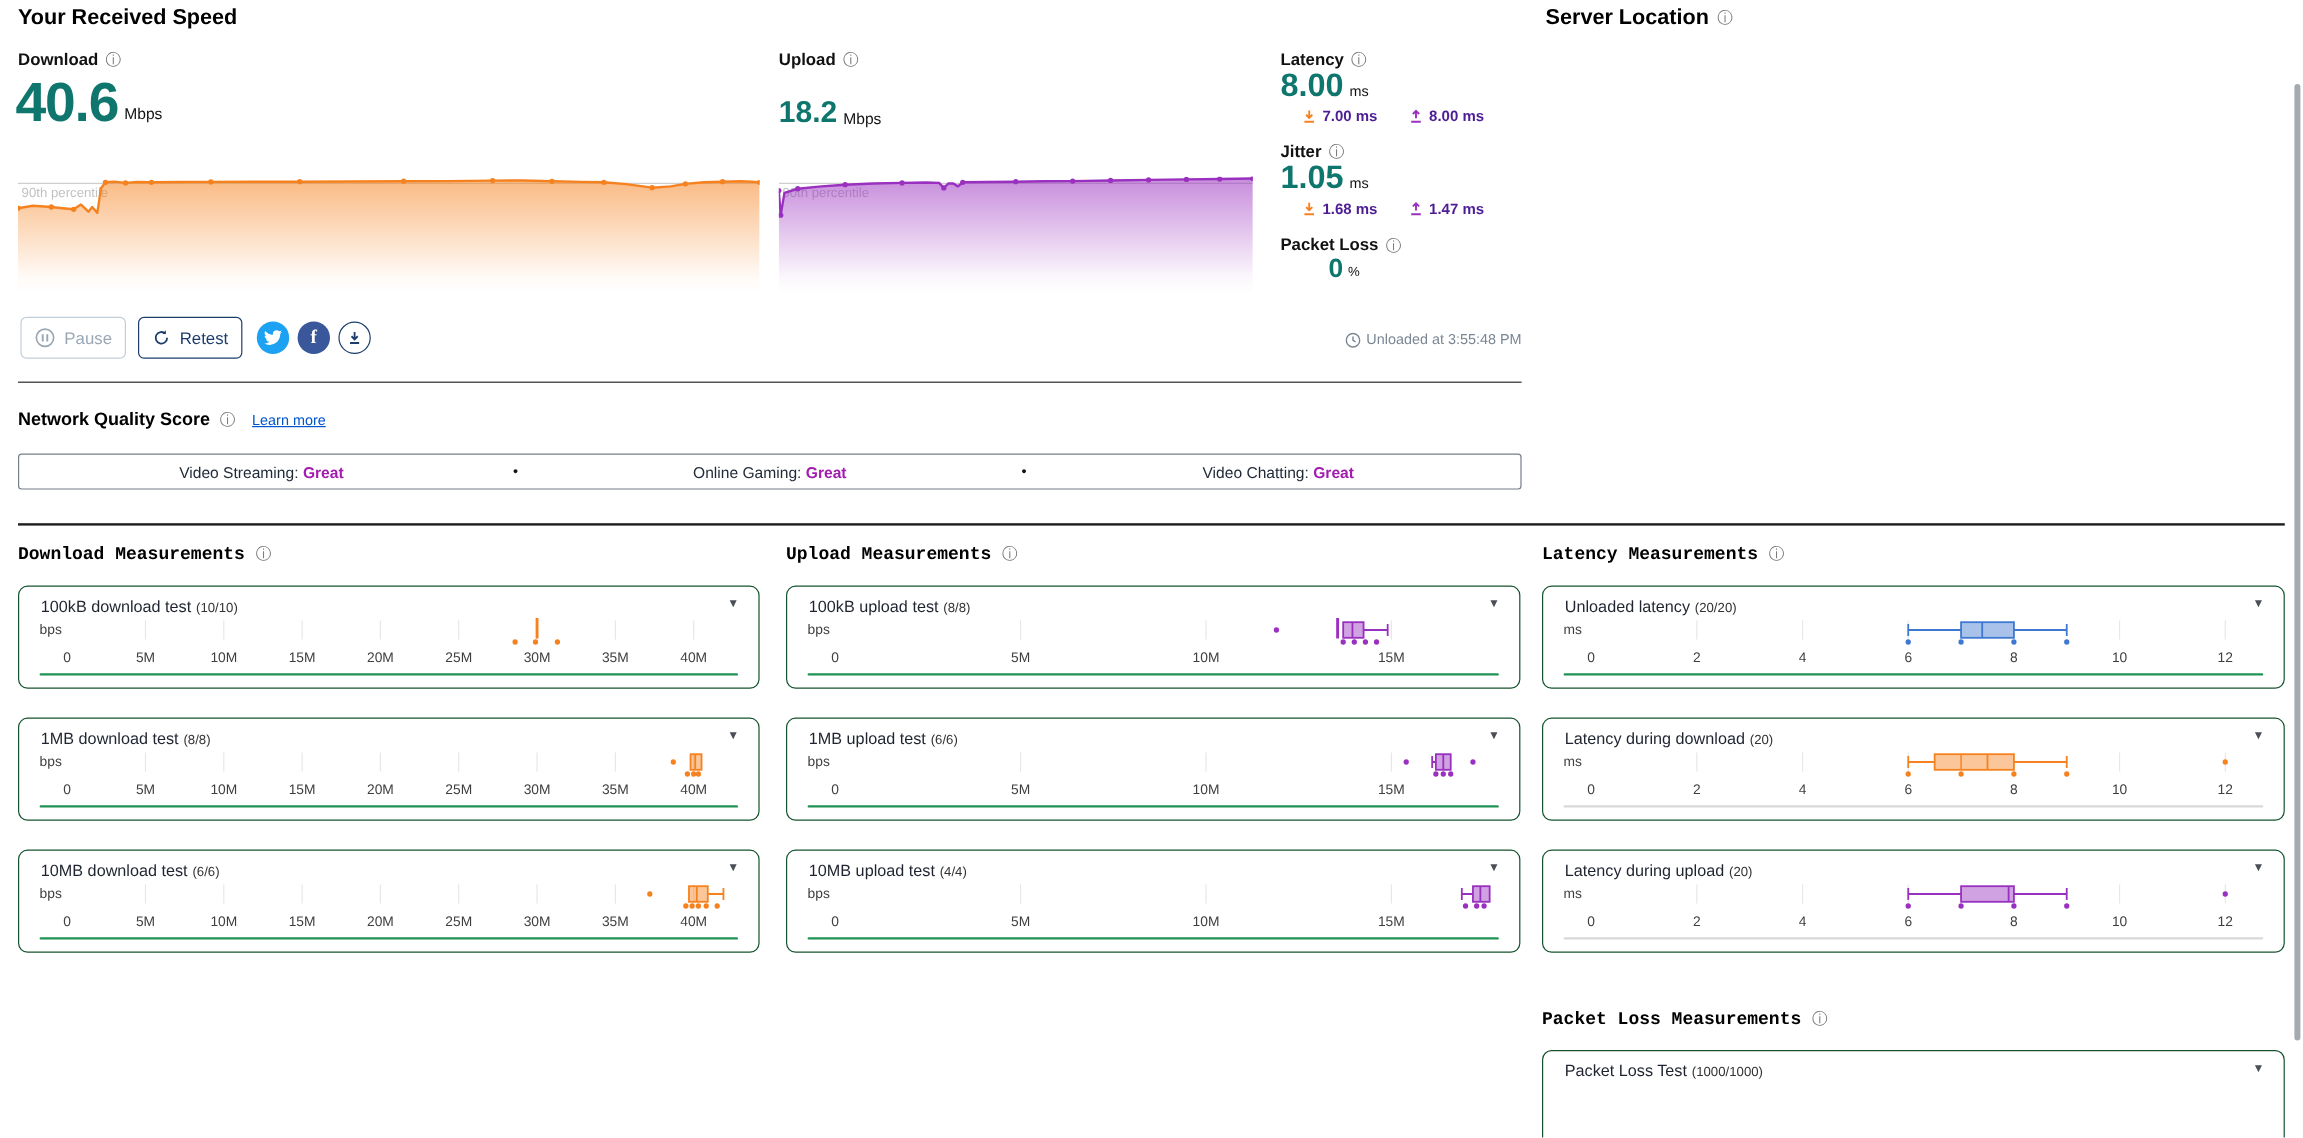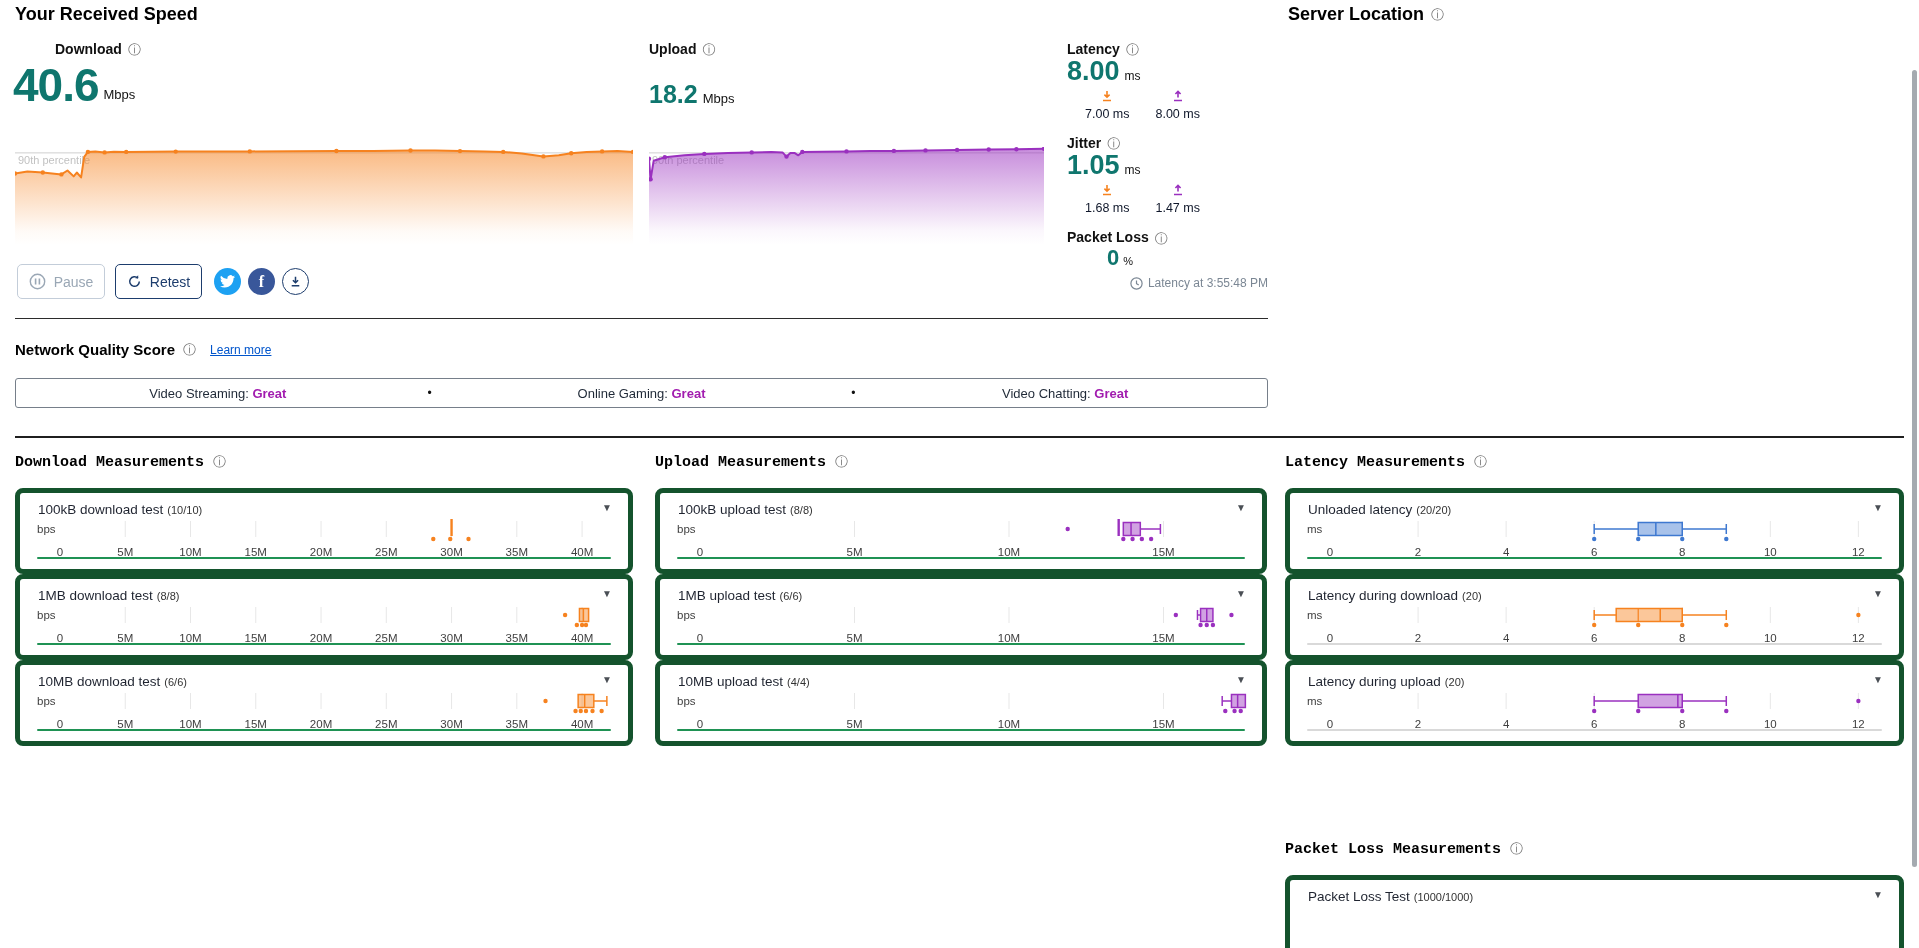--- a/index.html
+++ b/index.html
@@ -4,63 +4,63 @@
 <style>
   html,body{margin:0;padding:0;}
   body{width:1919px;height:948px;position:relative;overflow:hidden;background:#fff;
        font-family:"Liberation Sans",sans-serif;color:#000;}
   .abs{position:absolute;}
   .h-title{font-size:18px;font-weight:bold;color:#000;}
   .metric-label{font-size:14px;font-weight:bold;color:#111;display:flex;align-items:center;gap:6px;}
   .info{font-size:13px;color:#777;font-weight:normal;line-height:1;cursor:default;}
   .bigvalue{font-weight:bold;color:#0f766e;letter-spacing:-1px;line-height:1;}
   .unit{font-size:13px;font-weight:normal;color:#111;letter-spacing:0;}
-  .subrow{display:flex;align-items:center;gap:5px;font-size:12.5px;font-weight:normal;color:#0f172a;flex-direction:column;}
+  .subrow{display:flex;align-items:center;gap:5px;font-size:12.5px;font-weight:bold;color:#4c1d95;}
   .btn{position:absolute;top:264px;height:35px;border-radius:5px;background:#fff;display:flex;
        align-items:center;justify-content:center;gap:8px;font-size:14px;box-sizing:border-box;cursor:pointer;}
   .btn-pause{left:17px;width:88px;border:1px solid #c3cdd9;color:#9aa7b5;}
   .btn-retest{left:115px;width:87px;border:1.5px solid #1d3d6d;color:#1d3d6d;}
   .circle-btn{position:absolute;top:268px;width:27px;height:27px;border-radius:50%;display:flex;
        align-items:center;justify-content:center;cursor:pointer;box-sizing:border-box;}
   .measured{position:absolute;top:276px;font-size:12px;color:#7b8794;display:flex;align-items:center;gap:5px;}
   .rule1{position:absolute;left:15px;top:318px;width:1253px;height:1px;background:#2b2b2b;}
   .rule2{position:absolute;left:15px;top:436px;width:1889px;height:2px;background:#1f1f1f;}
   .nqs-row{position:absolute;left:15px;top:341px;display:flex;align-items:center;gap:8px;}
   .nqs-title{font-size:15px;font-weight:bold;}
   .learn{font-size:12px;color:#0055cc;text-decoration:underline;cursor:pointer;}
   .nqs-box{position:absolute;left:15px;top:378px;width:1253px;height:30px;border:1px solid #767f8a;
        border-radius:3px;box-sizing:border-box;display:flex;align-items:center;}
   .nqs-item{flex:1;text-align:center;font-size:13px;color:#1f2937;}
   .nqs-item b{color:#a21caf;}
   .nqs-sep{width:20px;text-align:center;font-size:12px;color:#111;}
   .sec{position:absolute;}
   .sec-h{display:flex;align-items:center;gap:9px;font-size:15px;font-weight:bold;margin-bottom:16px;height:20px;font-family:Liberation Mono, monospace;}
-  .card{position:relative;border:5px solid #14532d;border-radius:8px;background:#fff;height:86px;
-        box-sizing:border-box;}
+  .card{position:relative;border:1px solid #14532d;border-radius:8px;background:#fff;height:86px;
+        margin-bottom:24px;box-sizing:border-box;}
   .card-title{position:absolute;left:18px;top:9px;font-size:13.5px;color:#1f2430;}
   .card-count{font-size:11px;color:#333;margin-left:4px;}
   .caret{position:absolute;right:16px;top:9px;font-size:10px;color:#4a4f55;cursor:pointer;}
   .unit-lab{position:absolute;left:17px;top:30px;font-size:11.5px;color:#3f3f3f;}
   .progress{position:absolute;left:17px;right:17px;bottom:10px;height:2px;border-radius:1px;}
   .pl-bar{position:absolute;left:14px;right:14px;top:38px;height:34px;display:flex;flex-direction:column;
         align-items:center;justify-content:center;color:#fff;}
   .pl-bar .l1{font-size:11px;font-weight:bold;line-height:13px;}
   .pl-bar .l2{font-size:10px;opacity:.75;line-height:12px;}
   .scroll-thumb{position:absolute;right:2px;top:70px;width:5px;height:797px;background:#a5aab0;border-radius:3px;}
 </style>
 </head>
 <body>
 
 <div class="abs h-title" style="left:15px;top:4px;">Your Received Speed</div>
 <div class="abs h-title" style="left:1288px;top:4px;display:flex;gap:7px;align-items:center;">
   <span>Server Location</span>
   <span class="info">ⓘ</span>
 </div>
 
-<div class="abs metric-label" style="left:15px;top:41px;margin-left:40px;">
+<div class="abs metric-label" style="left:15px;top:41px;">
   <span>Download</span>
   <span class="info">ⓘ</span>
 </div>
 <div class="abs" style="left:13px;top:62px;display:flex;align-items:flex-end;">
   <span class="bigvalue" style="font-size:46px;">40.6</span>
   <span class="unit" style="margin:0 0 6px 5px;">Mbps</span>
 </div>
 <div class="abs" id="dl-chart" style="left:15px;top:147px;width:618px;height:98px;"><svg width="618" height="98">
       <defs>
         <linearGradient id="g-download-speed" x1="0" y1="0" x2="0" y2="1">
@@ -207,21 +207,21 @@
 <div class="circle-btn" style="left:282px;background:#fff;border:1.4px solid #1d3d6d;">
   <svg width="13" height="13" viewBox="0 0 12 12">
       <path d="M6 1.5v5.5M3.6 4.8 6 7.2 8.4 4.8M2.5 10h7" stroke="#1d3d6d" stroke-width="1.4" fill="none"></path>
     </svg>
 </div>
 <div class="measured" style="right:651px;">
   <svg width="13" height="13" viewBox="0 0 13 13">
       <circle cx="6.5" cy="6.5" r="5.6" stroke="#7b8794" stroke-width="1.2" fill="none"></circle>
       <path d="M6.5 3.5v3.2l2.2 1.2" stroke="#7b8794" stroke-width="1.2" fill="none"></path>
     </svg>
-  <span>Latency at 3:55:48 PM</span>
+  <span>Unloaded at 3:55:48 PM</span>
 </div>
 
 <div class="rule1"></div>
 
 <div class="nqs-row">
   <span class="nqs-title">Network Quality Score</span>
   <span class="info">ⓘ</span>
   <span class="learn" style="margin-left:6px;">Learn more</span>
 </div>
 <div class="nqs-box">

